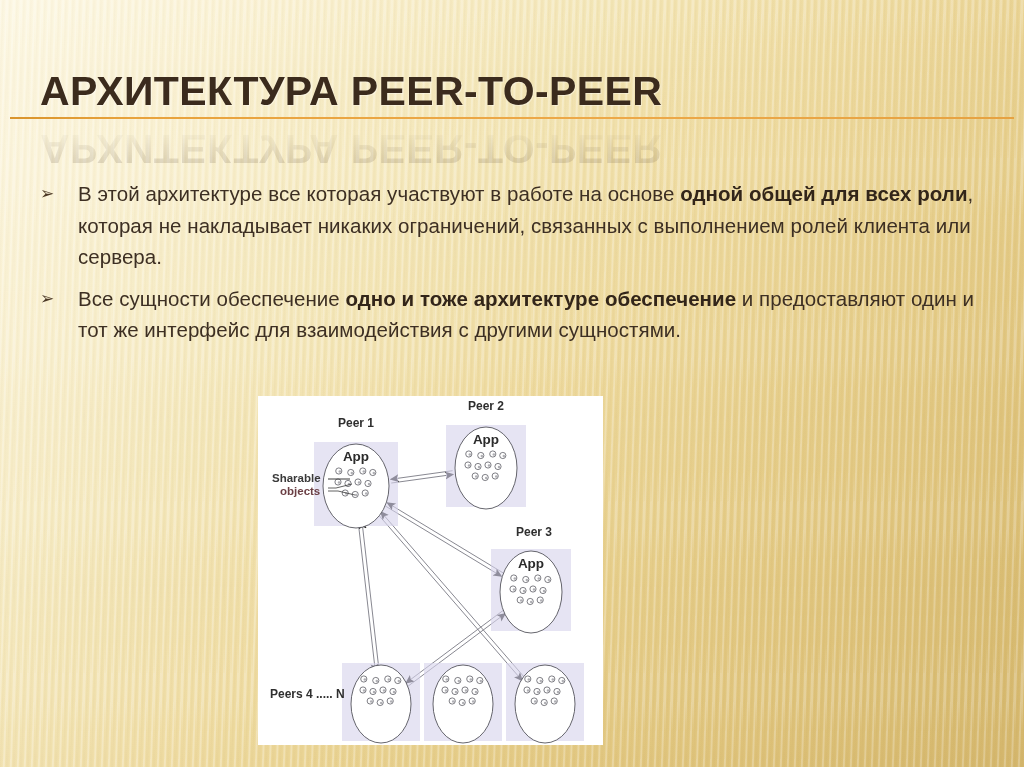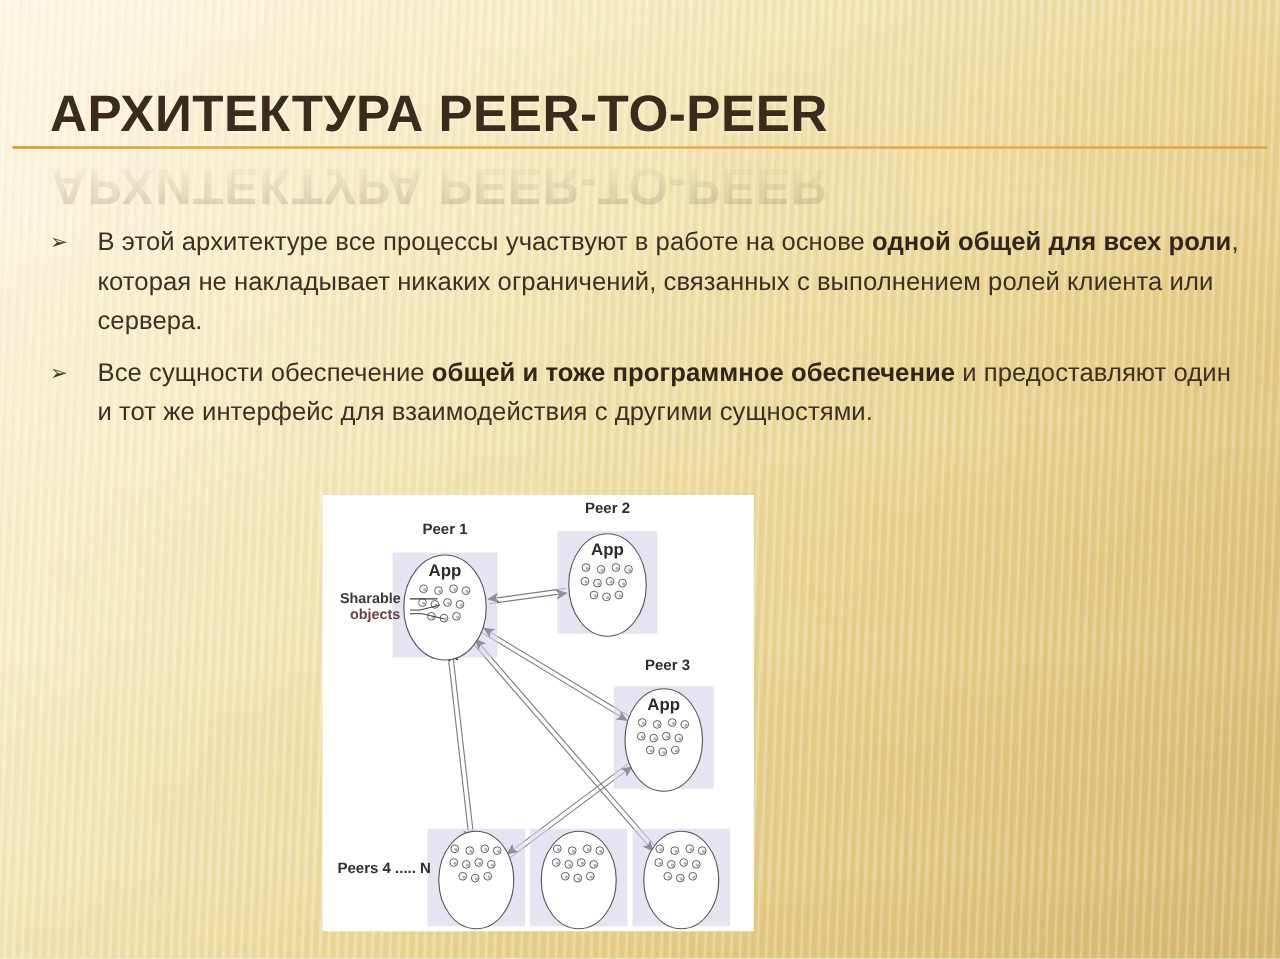--- a/index.html
+++ b/index.html
@@ -167,28 +167,28 @@
       <div class="title-rule"></div>
       <h1 class="title-reflection">Архитектура Peer-to-Peer</h1>
       <h1 class="title-text">Архитектура Peer-to-Peer</h1>
     </div>
 
     <div class="body-block">
 
       <div class="bullet-row">
         <span class="bullet-marker">➢</span>
         <span class="bullet-text">
-          <span>В этой архитектуре все процессы участвуют в работе на основе </span><b>одной общей для всех роли</b><span>, которая не накладывает никаких ограничений, связанных с выполнением ролей клиента или сервера.</span>
+          <span>В этой архитектуре все которая участвуют в работе на основе </span><b>одной общей для всех роли</b><span>, которая не накладывает никаких ограничений, связанных с выполнением ролей клиента или сервера.</span>
         </span>
       </div>
 
       <div class="bullet-row">
         <span class="bullet-marker">➢</span>
         <span class="bullet-text">
-          <span>Все сущности обеспечение </span><b>общей и тоже программное обеспечение</b><span> и предоставляют один и тот же интерфейс для взаимодействия с другими сущностями.</span>
+          <span>Все сущности обеспечение </span><b>одно и тоже архитектуре обеспечение</b><span> и предоставляют один и тот же интерфейс для взаимодействия с другими сущностями.</span>
         </span>
       </div>
 
     </div>
 
     <div class="diagram-frame">
       <svg class="diagram-svg" viewBox="0 0 345 349">
         <defs>
           <marker id="ah" markerWidth="9" markerHeight="9" refX="8" refY="4" orient="auto" markerUnits="userSpaceOnUse">
             <path d="M0,0 L9,4 L0,8 L2,4 Z" fill="#1b1b1b"></path>

